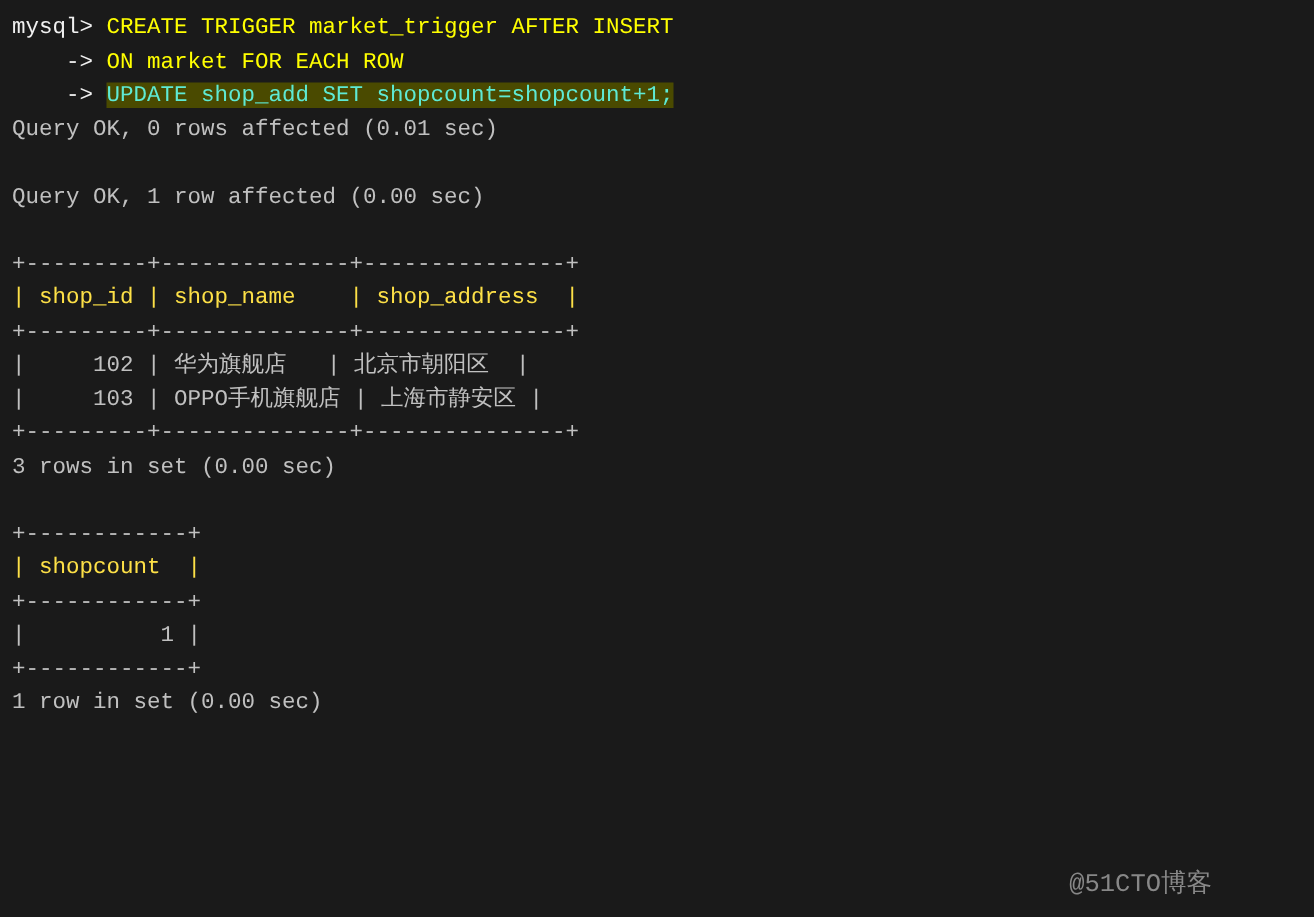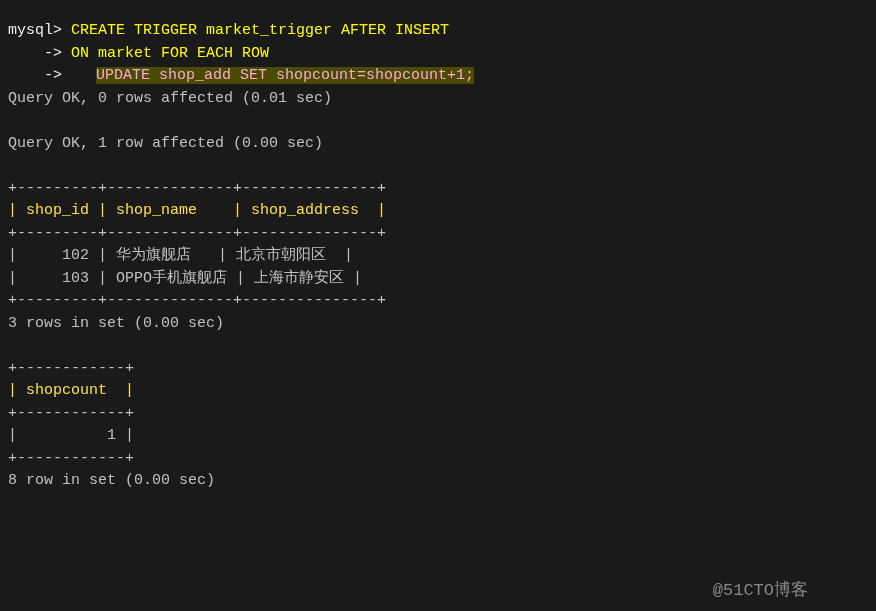--- a/index.html
+++ b/index.html
@@ -14,21 +14,21 @@
       height: 611px;
       overflow: hidden;
       font-family: 'Courier New', Courier, monospace;
       font-size: 15px;
       line-height: 1.5;
     }
 
     .terminal {
       background-color: #1a1a1a;
       color: #c0c0c0;
-      padding: 20px 8px;
+      padding: 8px 8px;
       width: 816px;
       height: 611px;
       overflow: hidden;
       position: relative;
     }
 
     .line {
       white-space: pre;
       display: block;
     }
@@ -71,21 +71,21 @@
   </style>
 </head>
 <body>
 
 <div class="terminal">
 
   <span class="line"><span class="prompt">mysql&gt; </span><span class="cmd-text">CREATE TRIGGER market_trigger AFTER INSERT</span></span>
 
   <span class="line"><span class="arrow">    -&gt; </span><span class="cmd-text">ON market FOR EACH ROW</span></span>
 
-  <span class="line"><span class="arrow">    -&gt; </span><span style="background-color:#4a4a00; color:#f9a8d4;margin-left:25px;">UPDATE shop_add SET shopcount=shopcount+1;</span></span>
+  <span class="line"><span class="arrow">    -&gt; </span><span style="background-color:#4a4a00; color:#5eead4;">UPDATE shop_add SET shopcount=shopcount+1;</span></span>
 
   <span class="line ok-text">Query OK, 0 rows affected (0.01 sec)</span>
 
   <span class="line">&nbsp;</span>
 
 
   <span class="line ok-text">Query OK, 1 row affected (0.00 sec)</span>
 
   <span class="line">&nbsp;</span>
 
@@ -101,16 +101,16 @@
 
   <span class="line">&nbsp;</span>
 
 
   <span class="line table-border">+------------+</span>
   <span class="line table-header">| shopcount  |</span>
   <span class="line table-border">+------------+</span>
   <span class="line table-data">|          1 |</span>
   <span class="line table-border">+------------+</span>
 
-  <span class="line ok-text">8 row in set (0.00 sec)</span>
+  <span class="line ok-text">1 row in set (0.00 sec)</span>
 
   <div class="watermark">@51CTO博客</div>
 </div>
 
 </body></html>

